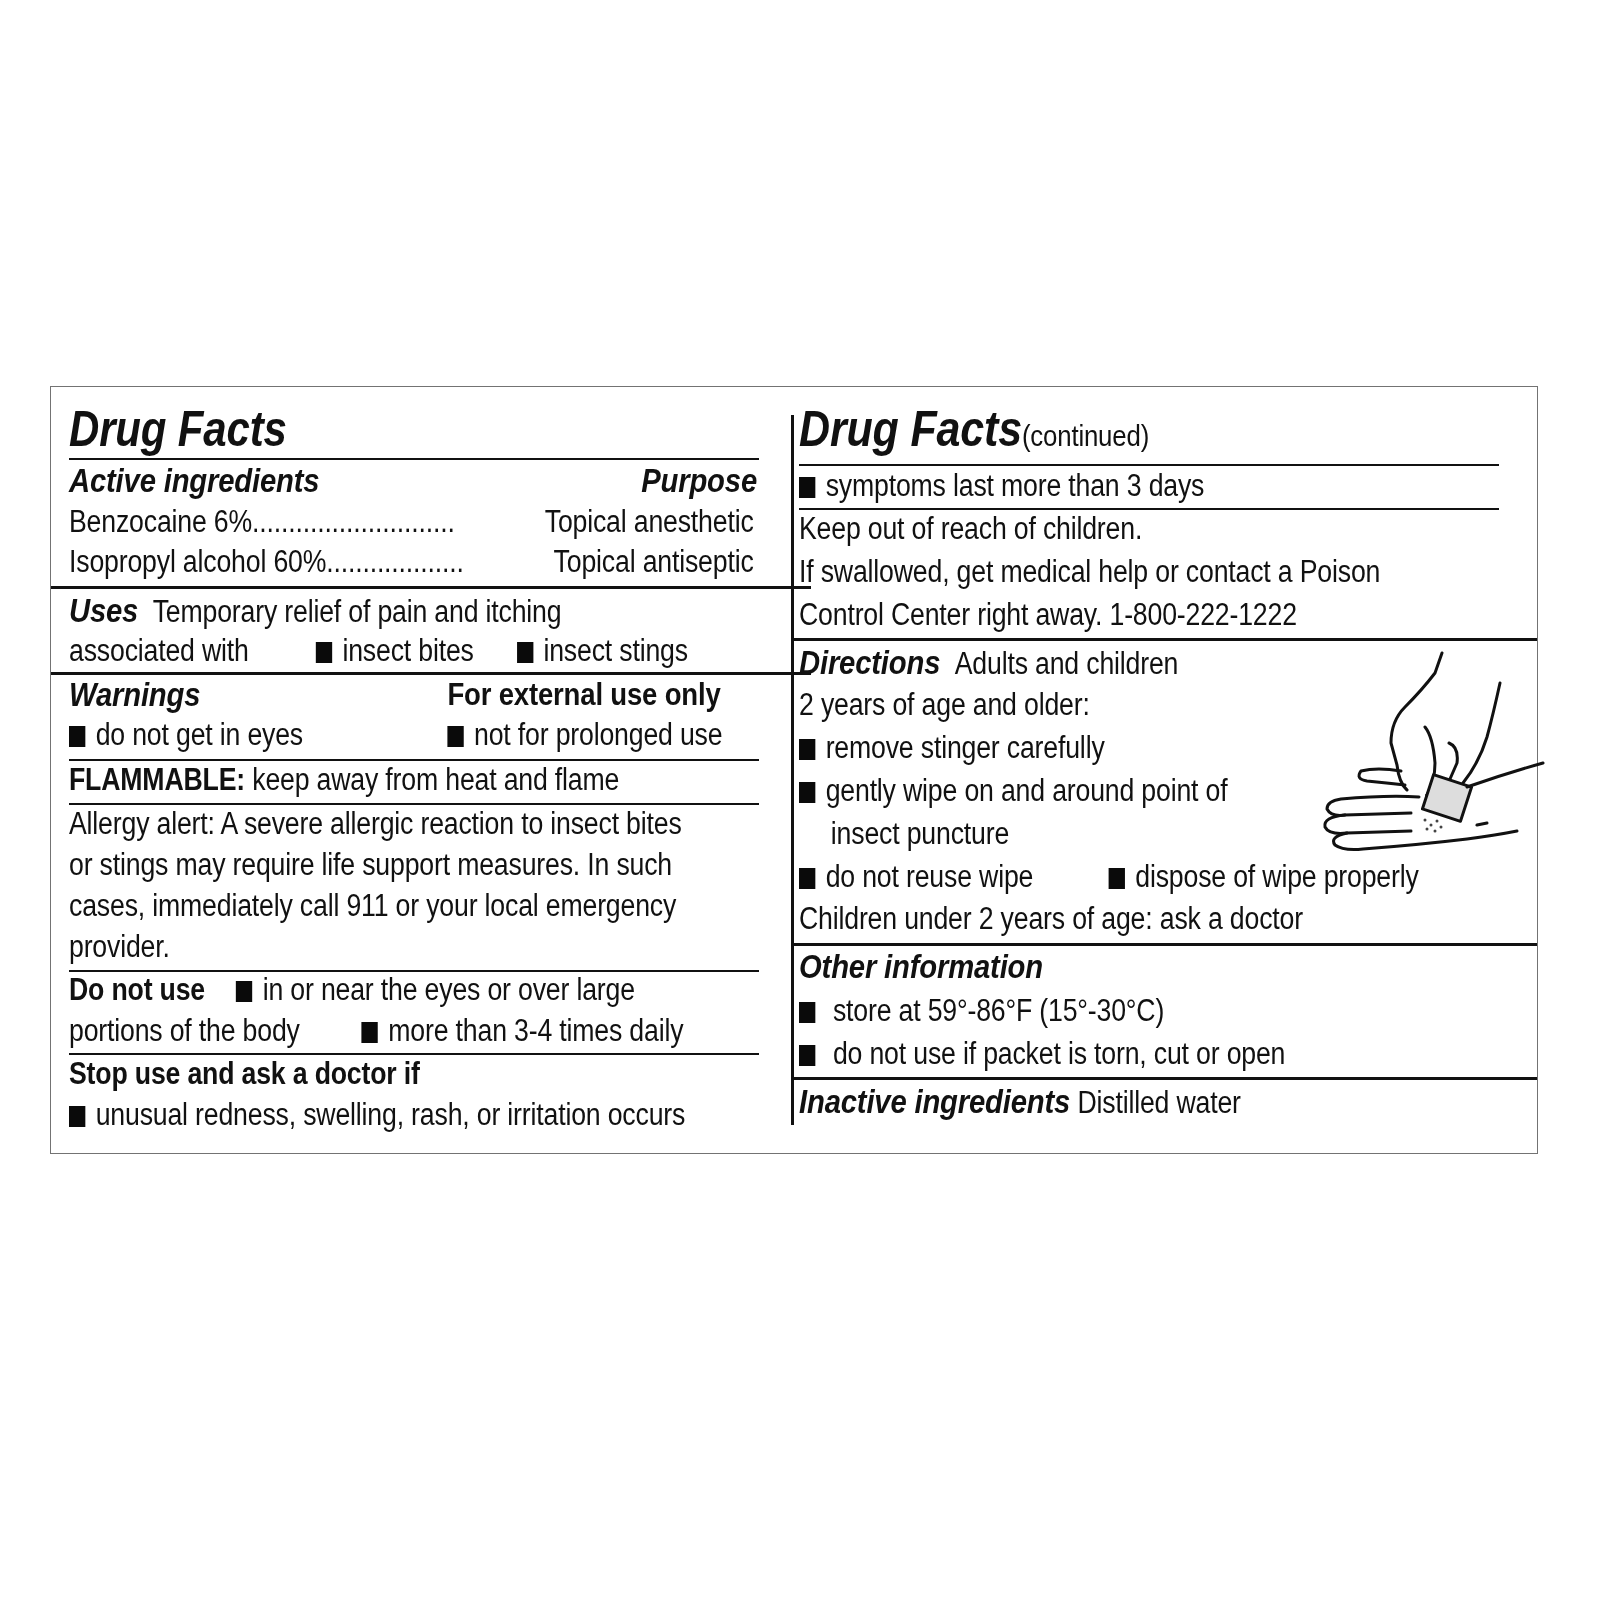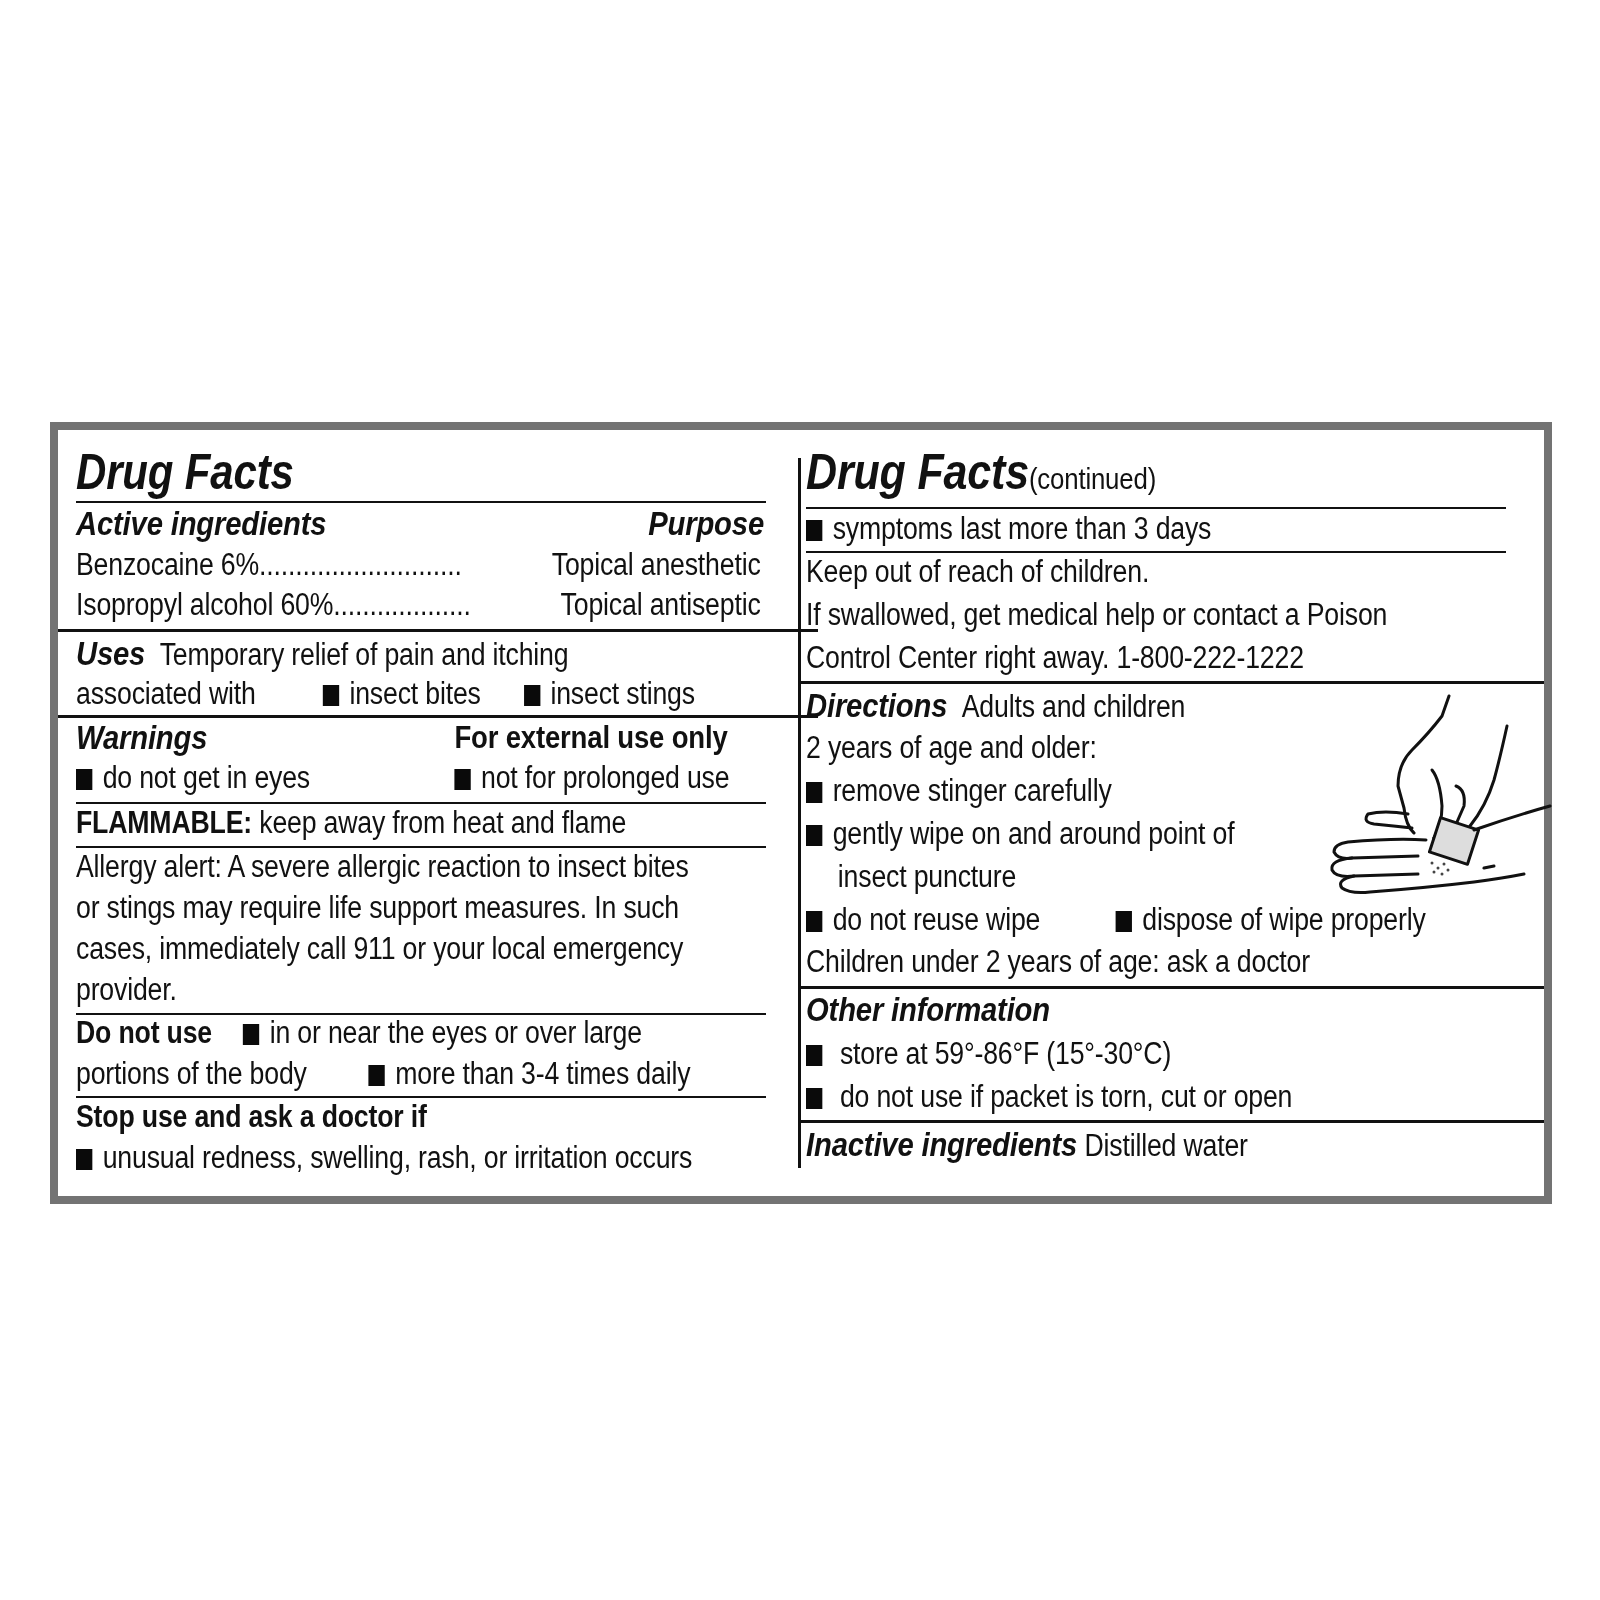--- a/index.html
+++ b/index.html
@@ -1,19 +1,19 @@
 <!DOCTYPE html>
 <html><head>
 <meta charset="utf-8">
 <style>
   html, body { margin:0; padding:0; background:#ffffff; }
   body { width:1600px; height:1600px; position:relative; overflow:hidden;
          font-family:"Liberation Sans", "DejaVu Sans", sans-serif; color:#111; }
-  .panel { position:absolute; left:50px; top:422px; width:1486px; height:766px;
-           border:8px solid #737373; background:#fff; }
+  .panel { position:absolute; left:50px; top:386px; width:1486px; height:766px;
+           border:1px solid #737373; background:#fff; }
   .col { position:absolute; top:0; bottom:0; }
   .left { left:18px; width:712px; }
   .right { left:748px; width:718px; }
   .vdiv { position:absolute; left:740px; top:28px; width:3px; height:710px; background:#111; }
   .line { position:absolute; left:0; right:0; font-size:31px; line-height:38px; white-space:nowrap;
           transform:scaleX(0.86); transform-origin:left center; letter-spacing:-0.2px; }
   .h-title { font-size:50px; font-weight:bold; font-style:italic; line-height:56px; transform:scaleX(0.84); }
   .h-sec { font-weight:bold; font-style:italic; font-size:34px; }
   .b { font-weight:bold; }
   .sq { display:inline-block; width:19px; height:21px; background:#0a0a0a; margin-right:12px; vertical-align:-2px; }

